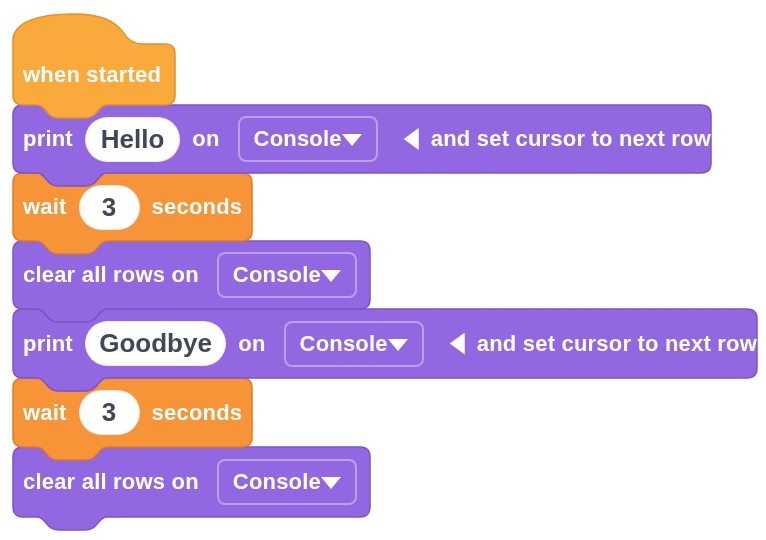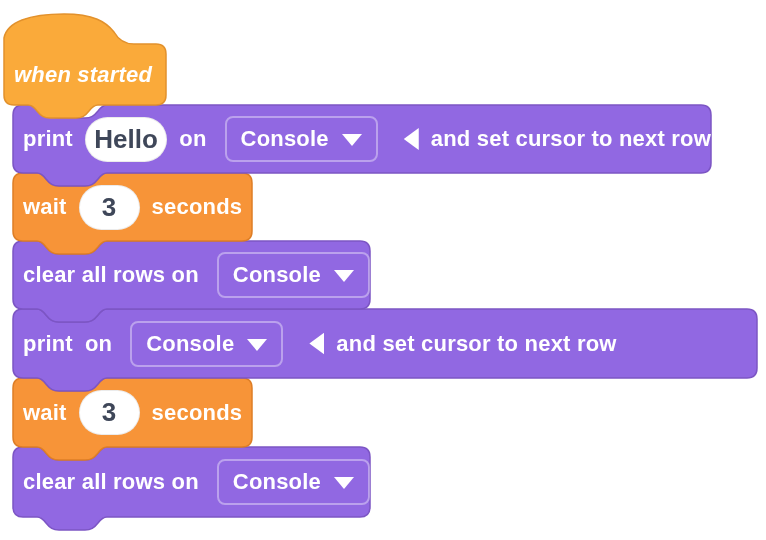--- a/index.html
+++ b/index.html
@@ -33,42 +33,42 @@
     display:flex;align-items:center;justify-content:center;
     padding:0 16px;min-width:26px;
     font-size:26px;font-weight:700;
     box-shadow:inset 0 0 0 1px rgba(0,0,0,0.08);
   }
   .oval-num{min-width:29px;}
   .dropdown{
     height:46px;box-sizing:border-box;
     border:2px solid rgba(255,255,255,0.38);
     border-radius:8px;
-    display:flex;align-items:center;gap:13px;
+    display:flex;align-items:center;
     padding:0 14px;margin-left:6px;cursor:pointer;
   }
   .caret{
     width:0;height:0;
     border-left:10px solid transparent;
     border-right:10px solid transparent;
     border-top:12px solid #fff;
     margin-top:2px;
   }
   .collapse{
     width:15px;height:22px;background:#fff;
     clip-path:polygon(100% 0,0 50%,100% 100%);
     margin-left:14px;flex:none;
   }
 </style>
 </head>
 <body>
 
 <div class="canvas">
 
-  <div class="block" style="left:4px;top:14px;width:138px;height:104px;z-index:7;font-style:italic;">
+  <div class="block" style="left:13px;top:14px;width:138px;height:104px;z-index:7;">
     <svg class="shape c-hat" width="164" height="106">
         <path d="M 0 24 C 3 8 25 0 60 0 C 90 0 102 8 110 18 C 114 25 120 30 130 30 L 152 30 Q 162 30 162 40 L 162 81 Q 162 91 152 91 L 94 91 C 90 91 88 93 85 97 C 81 102 78 104 72 104 L 46 104 C 40 104 37 102 33 97 C 30 93 28 91 24 91 L 10 91 Q 0 91 0 81 Z"></path>
       </svg>
     <div class="row" style="top:31px;height:60px;padding-left:10px;">
       <span class="label">when started</span>
     </div>
   </div>
 
   <div class="block" style="left:13px;top:105px;width:698px;height:81px;z-index:6;">
     <svg class="shape c-purple" width="700" height="83">
@@ -110,20 +110,21 @@
       </span>
     </div>
   </div>
 
   <div class="block" style="left:13px;top:309px;width:744px;height:82px;z-index:3;">
     <svg class="shape c-purple" width="746" height="84">
         <path d="M 0 10 Q 0 0 10 0 L 24 0 C 28 0 30 2 33 6 C 37 11 40 13 46 13 L 72 13 C 78 13 81 11 85 6 C 88 2 90 0 94 0 L 734 0 Q 744 0 744 10 L 744 59 Q 744 69 734 69 L 94 69 C 90 69 88 71 85 75 C 81 80 78 82 72 82 L 46 82 C 40 82 37 80 33 75 C 30 71 28 69 24 69 L 10 69 Q 0 69 0 59 Z"></path>
       </svg>
     <div class="row" style="height:69px;">
       <span class="label">print</span>
+      <span class="oval">Goodbye</span>
       <span class="label">on</span>
       <span class="dropdown">
         <span class="label">Console</span>
         <span class="caret"></span>
       </span>
       <span class="collapse"></span>
       <span class="label">and set cursor to next row</span>
     </div>
   </div>
 

